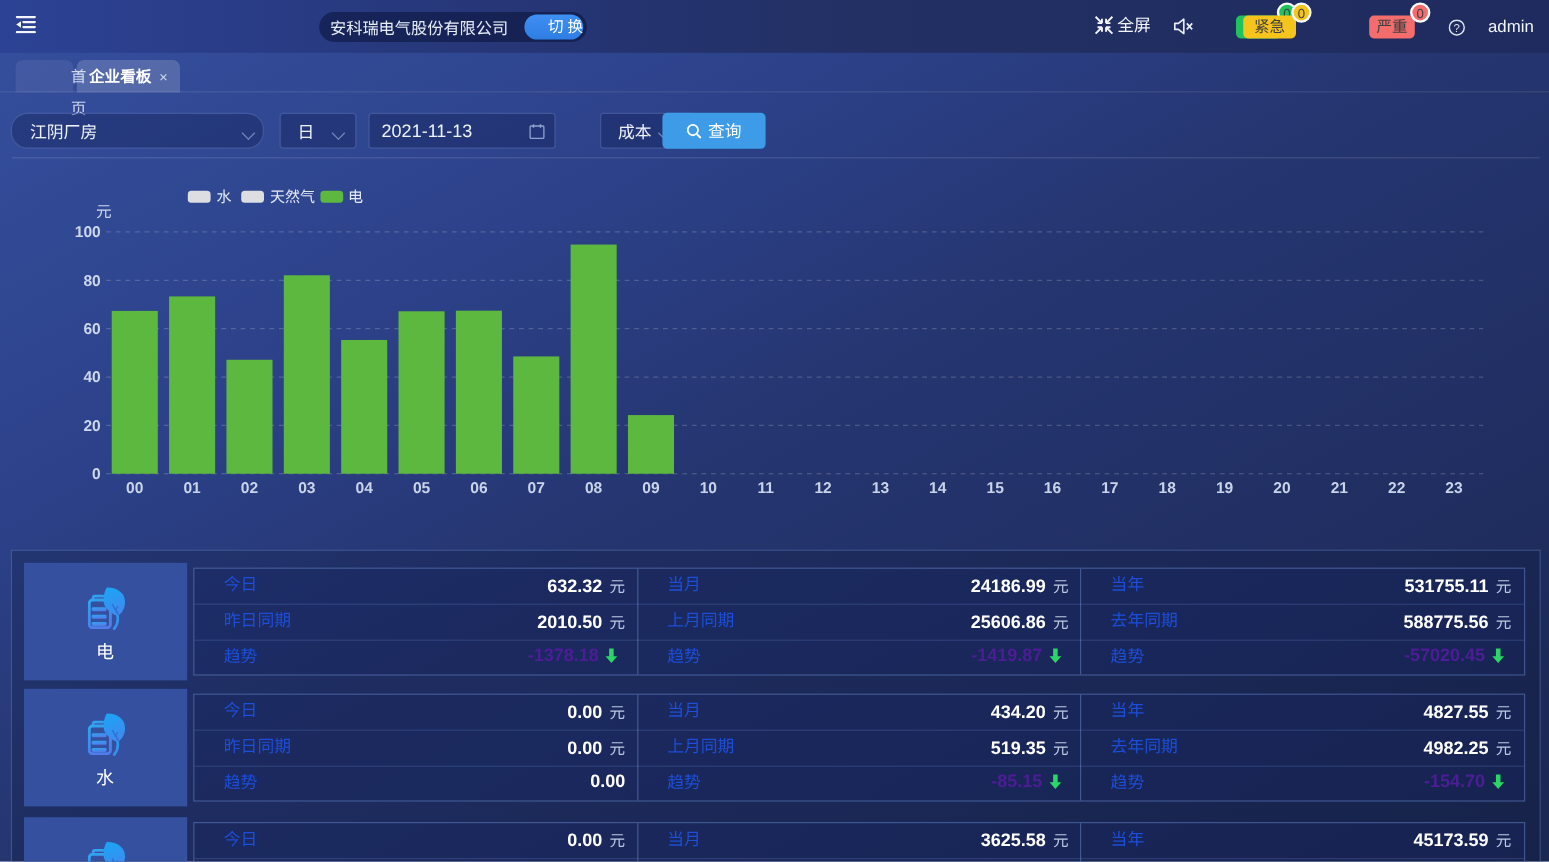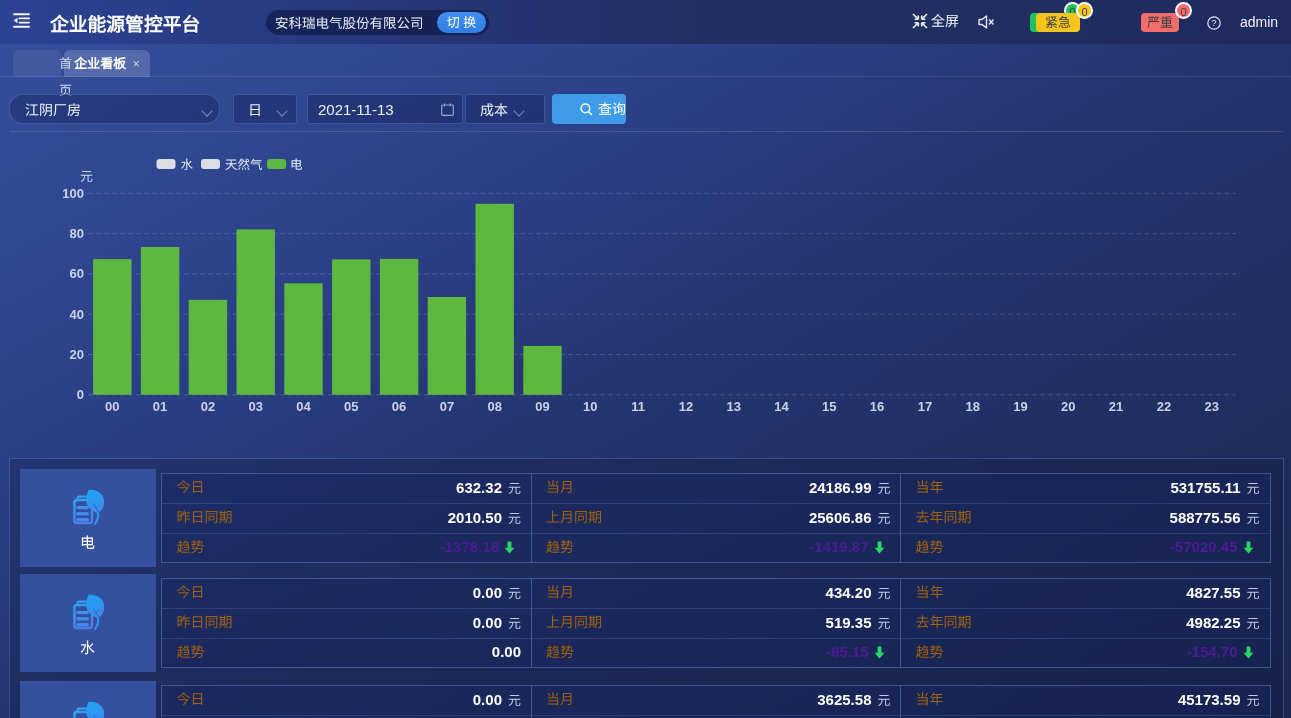--- a/index.html
+++ b/index.html
@@ -8,24 +8,24 @@
   font-family:"Liberation Sans", sans-serif;
   background: linear-gradient(151deg, #36509f 0%, #2c4189 30%, #253570 50%, #202e61 75%, #1a2750 100%);
   position:relative; color:#fff;
 }
 .abs { position:absolute; }
 
 #header { position:absolute; left:0; top:0; width:1291px; height:44px;
   background: linear-gradient(90deg, #2c4294 0%, #253472 38%, #223064 55%, #1f2b5e 100%); }
 #title { position:absolute; left:50px; top:8.5px; font-size:18.8px; font-weight:bold; }
 #companyPill { position:absolute; left:266px; top:10px; width:223px; height:24.5px; border-radius:12.5px;
-  background:rgba(9,18,56,0.55); }
+  background:rgba(9,18,56,0.55);font-family:Liberation Serif, serif; }
 #companyPill .name { position:absolute; left:9px; top:1.5px; font-size:13.5px; color:#e8eef8; }
 #switchBtn { position:absolute; right:3px; top:1.8px; width:49px; height:21px; border-radius:10.5px;
-  background:linear-gradient(180deg,#3f90f3,#2f7de3); font-size:13px; color:#fff; text-align:center; line-height:21px; }
+  background:linear-gradient(180deg,#3f90f3,#2f7de3); font-size:13px; color:#fff; text-align:right; line-height:21px; }
 #fsWrap { position:absolute; left:912px; top:10px; font-size:14px; color:#f2f5fb; }
 .hbadge { position:absolute; top:13px; height:19px; border-radius:4px; font-size:13px; color:#404040;
   text-align:center; line-height:19px; }
 .hbadge .dot { position:absolute; right:-13px; top:-11px; width:17px; height:17px; border-radius:50%;
   border:2px solid #fff; font-size:11px; line-height:17px; text-align:center; }
 #adminTxt { position:absolute; left:1240px; top:14px; font-size:14px; color:#f2f5fb; }
 
 #tabs { position:absolute; left:0; top:44px; width:1291px; height:33px; }
 .tab { position:absolute; top:6px; height:27px; border-radius:6px 6px 0 0; font-size:13px;
   color:#cdd7ee; text-align:center; line-height:27px; }
@@ -36,53 +36,52 @@
 
 .fitem { position:absolute; top:94px; height:30px; background:rgba(13,26,78,0.35);
   border:1px solid rgba(120,150,220,0.35); border-radius:3px; font-size:14px; color:#eef2fa; }
 .fitem .txt { position:absolute; top:4px; }
 .chev { position:absolute; top:12px; width:9px; height:9px; }
 .chev::before { content:""; position:absolute; left:0; top:0; width:7px; height:7px;
   border-right:1.6px solid #7389bd; border-bottom:1.6px solid #7389bd; transform:rotate(45deg); }
 #f1 { left:9px; width:211px;border-radius:14px; }
 #f2 { left:233px; width:64px; }
 #f3 { left:307px; width:156px; }
-#f4 { left:465px; width:80px; }
-#qbtn { position:absolute; left:552px; top:94px; width:74px; height:30px; background:#3d9be7;
-  border-radius:4px; color:#fff; font-size:14px; text-align:right; line-height:30px; }
+#f4 { left:500px; width:80px; }
+#qbtn { position:absolute; left:552px; top:94px; width:86px; height:30px; background:#3d9be7;
+  border-radius:4px; color:#fff; font-size:14px; text-align:center; line-height:30px; }
 #filterLine { position:absolute; left:10px; top:131px; width:1273px; height:1px; background:rgba(255,255,255,0.13); }
 
 #tblWrap { position:absolute; left:9px; top:458px; width:1275px; height:340px;
   border:1px solid rgba(110,145,215,0.38); background:rgba(9,16,44,0.22); }
 .rowBlock { position:absolute; left:0; width:1273px; height:98px; }
 .iconCard { position:absolute; left:9.5px; top:0; width:136px; height:98px; background:#34509e; }
 .iconCard .lbl { position:absolute; left:0; top:62px; width:100%; text-align:center; font-size:15px; color:#fff; }
 .grid { position:absolute; left:150.5px; top:4px; width:1110px; height:90px;
   border:1px solid rgba(122,155,225,0.42); background:rgba(22,38,96,0.35); }
 .cell { position:absolute; height:30px; font-size:14px; }
-.cell .lab { position:absolute; left:15px; top:2px; color:#a16207; }
+.cell .lab { position:absolute; left:25px; top:2px; color:#1d4ed8; }
 .cell .val { position:absolute; right:10px; top:4px; font-weight:bold; color:#fff; font-size:15px; }
 .cell .val .yuan { font-weight:normal; font-size:13px; color:#bcc8e2; margin-left:6px; }
 .cell .val.green { color:#4c1d95; right:16px; }
 .hline { position:absolute; left:0; width:100%; height:1px; background:rgba(122,155,225,0.22); }
 .vline { position:absolute; top:0; width:1px; height:100%; background:rgba(122,155,225,0.42); }
 </style>
 </head>
 <body>
 <div id="header">
   <svg class="abs" style="left:13px;top:13px" width="17" height="15" viewBox="0 0 17 15">
     <g stroke="#f3f6fc" stroke-width="1.9" stroke-linecap="round">
       <line x1="1" y1="1.2" x2="16" y2="1.2"></line>
       <line x1="6.5" y1="5.4" x2="16" y2="5.4"></line>
       <line x1="6.5" y1="9.6" x2="16" y2="9.6"></line>
       <line x1="1" y1="13.8" x2="16" y2="13.8"></line>
     </g>
     <path d="M0.5 7.5 L4.5 4.8 L4.5 10.2 Z" fill="#f3f6fc"></path>
   </svg>
-  <div id="title">企业能源管控平台</div>
   <div id="companyPill">
     <div class="name">安科瑞电气股份有限公司</div>
     <div id="switchBtn">切 换</div>
   </div>
   <div id="fsWrap">
     <svg style="vertical-align:-3px;margin-right:3px" width="16" height="16" viewBox="0 0 16 16">
       <g stroke="#f2f5fb" stroke-width="1.6" fill="none">
         <path d="M1 1 L6.3 6.3 M6.3 6.3 L6.3 2.6 M6.3 6.3 L2.6 6.3"></path>
         <path d="M15 1 L9.7 6.3 M9.7 6.3 L9.7 2.6 M9.7 6.3 L13.4 6.3"></path>
         <path d="M1 15 L6.3 9.7 M6.3 9.7 L6.3 13.4 M6.3 9.7 L2.6 9.7"></path>

